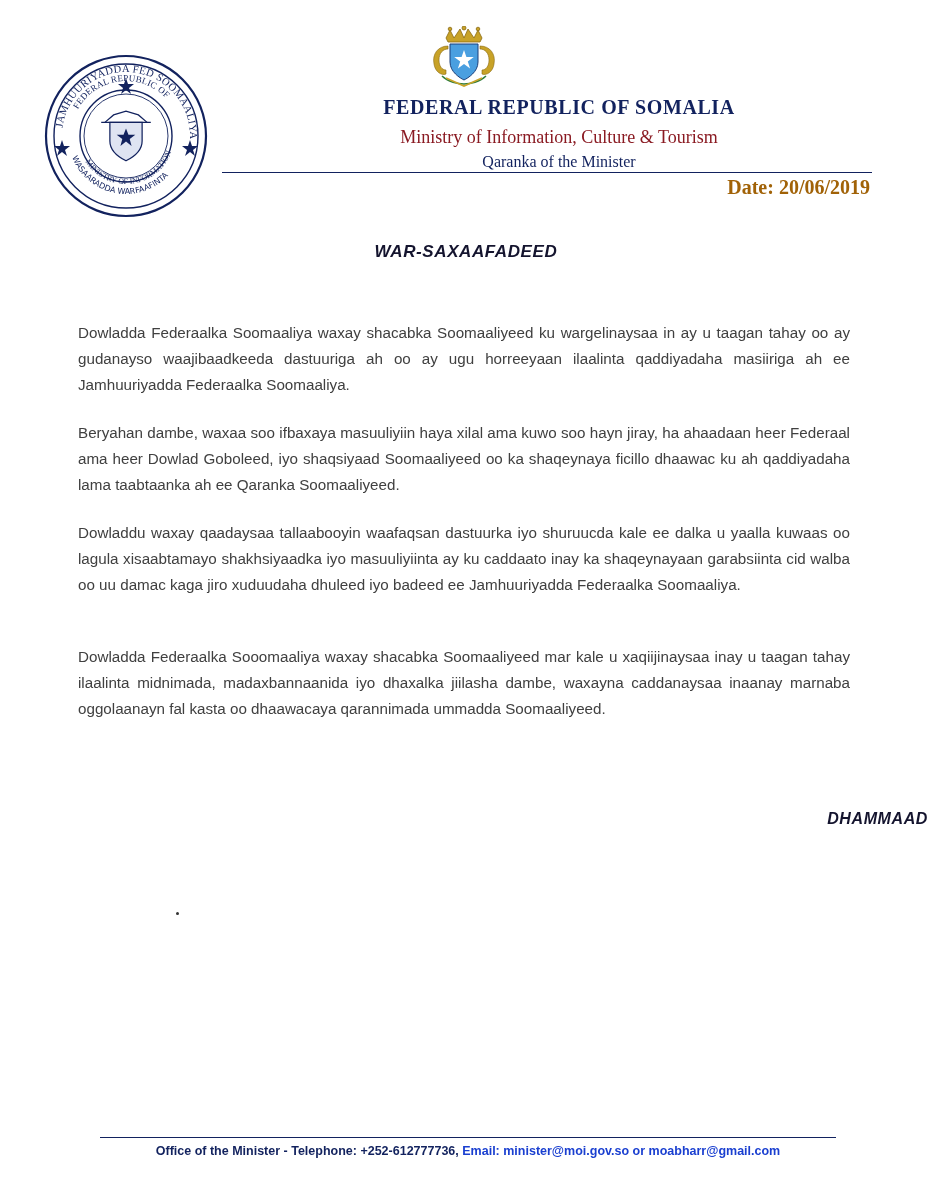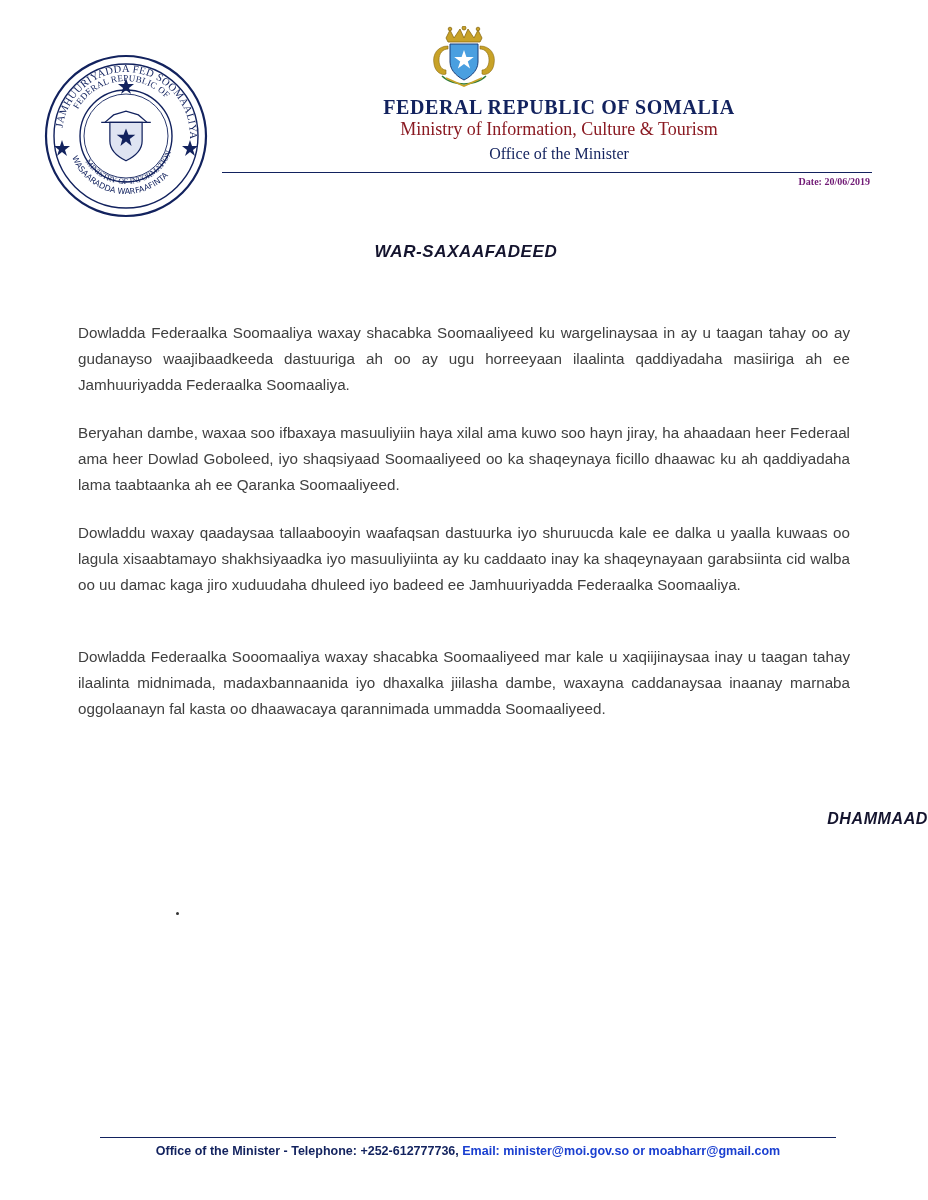--- a/index.html
+++ b/index.html
@@ -62,21 +62,21 @@
     font-size: 20px;
     letter-spacing: 0.6px;
     color: #12225e;
     font-variant: small-caps;
     font-weight: 700;
   }
   .line-ministry {
     font-family: "Liberation Serif", serif;
     font-size: 18px;
     color: #8a1a22;
-    margin-top: 0;
+    margin-top: 8px;
     font-style: normal;
   }
   .line-office {
     font-family: "Liberation Serif", serif;
     font-size: 16px;
     color: #12225e;
     margin-top: 5px;
   }
 
   .header-rule {
@@ -86,22 +86,22 @@
     top: 172px;
     border-bottom: 1.6px solid #12225e;
   }
 
   .date-line {
     position: absolute;
     right: 58px;
     top: 176px;
     font-family: "Liberation Serif", serif;
     font-weight: bold;
-    font-size: 10px;
-    color: #701a75;
+    font-size: 20px;
+    color: #a16207;
   }
 
   
   .doc-title {
     margin-top: 32px;
     text-align: center;
     font-family: "Liberation Sans", sans-serif;
     font-weight: bold;
     font-style: italic;
     font-size: 17px;
@@ -240,21 +240,21 @@
         </g>
         <g stroke="#c8a227" stroke-width="1.6" fill="none">
           <path d="M30 52 L48 60 L66 52"></path>
         </g>
       </svg>
     </div>
 
     <div class="header-titles">
       <div class="line-country">FEDERAL REPUBLIC OF SOMALIA</div>
       <div class="line-ministry">Ministry of Information, Culture &amp; Tourism</div>
-      <div class="line-office">Office of the Minister</div>
+      <div class="line-office">Qaranka of the Minister</div>
     </div>
 
     <div class="header-rule"></div>
 
     <div class="date-line">Date: 20/06/2019</div>
   </div>
 
   <div class="doc-title">WAR-SAXAAFADEED</div>
 
   <div class="content">

